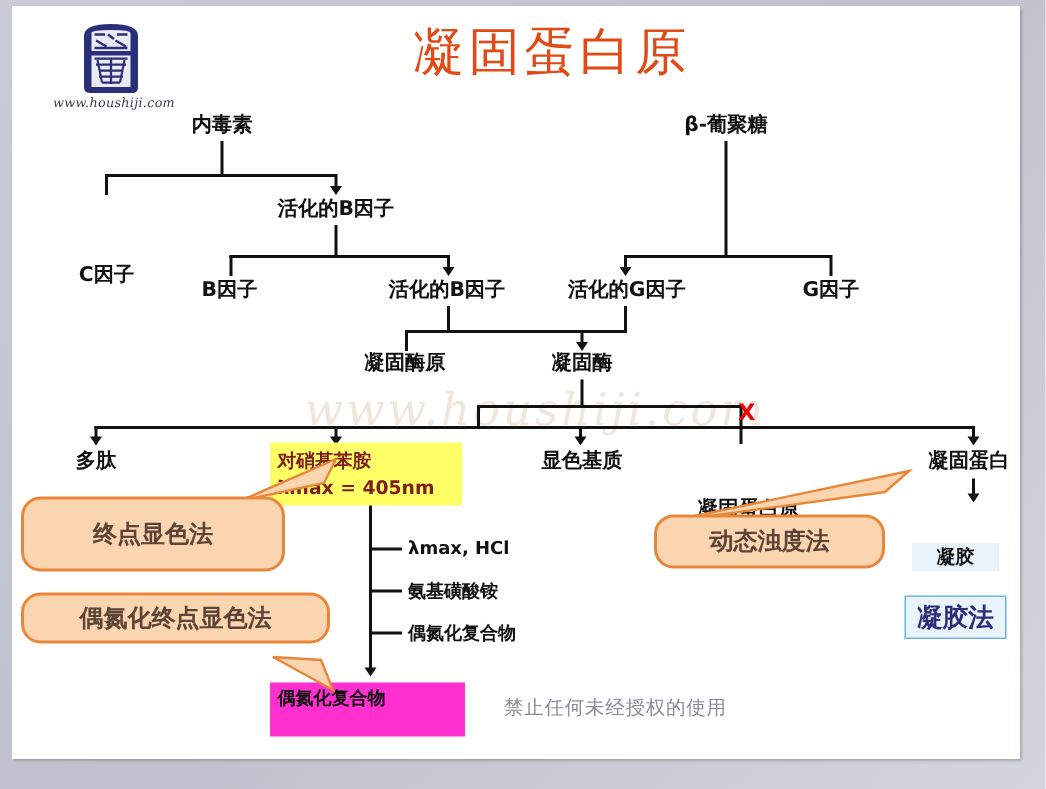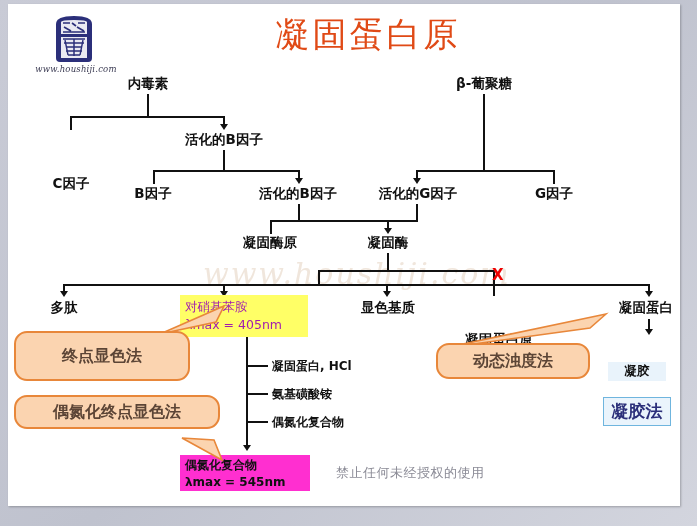--- a/index.html
+++ b/index.html
@@ -53,21 +53,21 @@
     width:0; height:0;
     border-left:4px solid transparent; border-right:4px solid transparent;
     border-top:6px solid #111;
   }
 
   
   #pnp-box {
     left:172px; top:291px; width:128px; height:42px;
     background:#ffff66; padding:3px 5px;
   }
-  #pnp-box div { font-weight:normal; font-size:12.5px; color:#a21caf; line-height:1.45; white-space:nowrap; }
+  #pnp-box div { font-weight:bold; font-size:12.5px; color:#7f1d1d; line-height:1.45; white-space:nowrap; }
 
   #azo-box {
     left:172px; top:451px; width:130px; height:36px;
     background:#ff2fd0; padding:2px 5px;
   }
   #azo-box div { font-weight:bold; font-size:12px; color:#111; line-height:1.42; white-space:nowrap; }
 
   #gel-label {
     left:600px; top:358px; width:58px; text-align:center;
     font-weight:bold; font-size:12.5px; color:#111;
@@ -214,31 +214,30 @@
 
   <div class="abs" id="pnp-box">
     <div>对硝基苯胺</div>
     <div>λmax = 405nm</div>
   </div>
 
   <div class="abs v" style="left:238px; top:333px; height:110px;"></div>
   <div class="abs arrow" style="left:235px; top:441px;"></div>
 
   <div class="abs h" style="left:238px; top:361px; width:22px;"></div>
-  <div class="abs reagent" style="left:264px; top:354px;">凝固蛋白, HCl</div>
+  <div class="abs reagent" style="left:264px; top:354px;">λmax, HCl</div>
 
   <div class="abs h" style="left:238px; top:389px; width:22px;"></div>
   <div class="abs reagent" style="left:264px; top:382px;">氨基磺酸铵</div>
 
   <div class="abs h" style="left:238px; top:417px; width:22px;"></div>
   <div class="abs reagent" style="left:264px; top:410px;">偶氮化复合物</div>
 
   <div class="abs" id="azo-box">
     <div>偶氮化复合物</div>
-    <div>λmax = 545nm</div>
   </div>
 
   <svg class="pointer" style="left:150px; top:300px; width:70px; height:40px;">
     <path d="M66 2 L2 30 L58 18 Z" fill="#fbd4b0" stroke="#e8873a" stroke-width="1.6"></path>
   </svg>
   <div class="abs callout" id="callout-chromo">
     <div>终点显色法</div>
   </div>
 
   <svg class="pointer" style="left:170px; top:432px; width:48px; height:26px;">

